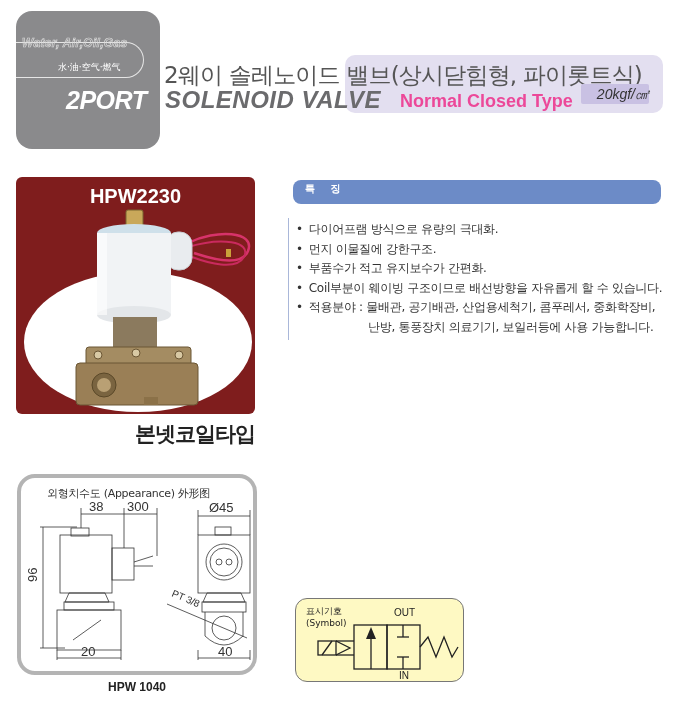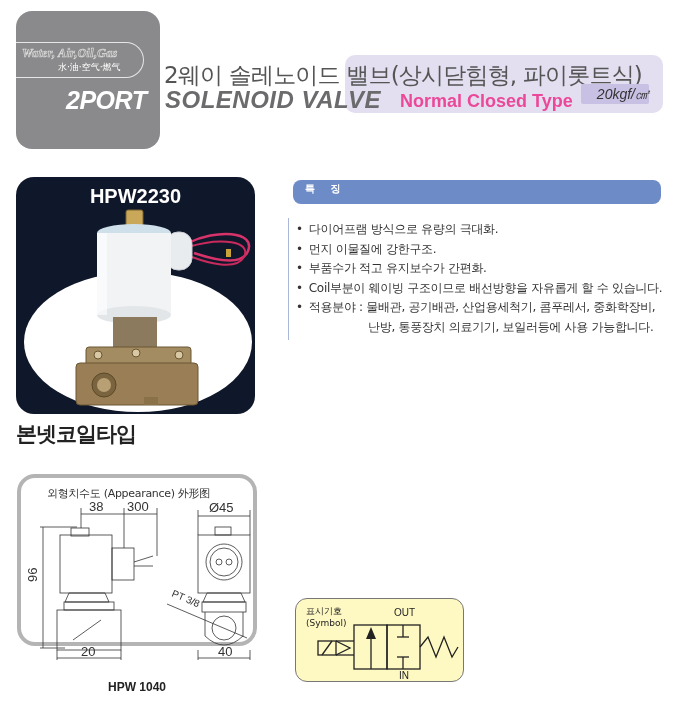--- a/index.html
+++ b/index.html
@@ -10,21 +10,21 @@
   
   .hdr-box {
     position: absolute; left: 16px; top: 11px; width: 144px; height: 138px;
     background: #8a8a8c; border-radius: 16px;
   }
   .hdr-pill {
     position: absolute; left: 16px; top: 42px; width: 128px; height: 36px;
     border: 1.5px solid #e6e6e6; border-left: none; border-radius: 0 18px 18px 0;
   }
   .hdr-media-en {
-    position: absolute; left: 22px; top: 46px; font-family: Liberation Serif, serif;
+    position: absolute; left: 22px; top: 36px; font-family: Liberation Sans, sans-serif;
     font-style: italic; font-weight: bold; font-size: 12px; color: transparent;
     -webkit-text-stroke: 0.7px #d8d8d8; letter-spacing: 0.3px;
   }
   .hdr-media-cn {
     position: absolute; left: 58px; top: 61px; font-size: 9px; color: #fff;
   }
   .hdr-2port {
     position: absolute; left: 66px; top: 86px; font-family: "Liberation Sans", sans-serif;
     font-style: italic; font-weight: bold; font-size: 25px; color: #ffffff; letter-spacing: -0.5px;
   }
@@ -45,32 +45,32 @@
     position: absolute; left: 165px; top: 86px; font-family: "Liberation Sans", sans-serif;
     font-style: italic; font-weight: bold; font-size: 24px; color: #6b6b6d; letter-spacing: 0.5px;
   }
   .hdr-subtitle-en {
     position: absolute; left: 400px; top: 91px; font-family: "Liberation Sans", sans-serif;
     font-weight: bold; font-size: 18px; color: #ec4899;
   }
   
   .prod-box {
     position: absolute; left: 16px; top: 177px; width: 239px; height: 237px;
-    background: #0f172a; border-radius: 18px; overflow: hidden;
+    background: #7f1d1d; border-radius: 6px; overflow: hidden;
   }
   .prod-ellipse {
     position: absolute; left: 8px; top: 95px; width: 228px; height: 140px;
     background: #ffffff; border-radius: 50%;
   }
   .prod-model {
     position: absolute; left: 0; top: 8px; width: 239px; text-align: center;
     font-family: "Liberation Sans", sans-serif; font-weight: bold; font-size: 20px; color: #fff;
   }
   .prod-caption {
-    position: absolute; left: 16px; top: 420px; width: 239px; text-align: left;
+    position: absolute; left: 16px; top: 420px; width: 239px; text-align: right;
     font-size: 21px; font-weight: bold; color: #222; letter-spacing: -1px;
   }
   
   .feat-bar {
     position: absolute; left: 293px; top: 180px; width: 368px; height: 24px;
     background: #6c8bc7; border-radius: 8px;
   }
   .feat-title {
     position: absolute; left: 12px; top: 2px; font-size: 10px; font-weight: bold; color: #fff;
     letter-spacing: 6px;
@@ -80,21 +80,21 @@
   }
   .feat-list {
     position: absolute; left: 296px; top: 220px; list-style: none; font-size: 12px; color: #333;
   }
   .feat-list li { height: 19.5px; line-height: 19.5px; white-space: nowrap; letter-spacing: -0.3px; }
   .feat-list li::before { content: "•"; margin-right: 6px; }
   .feat-cont { padding-left: 72px; }
   .feat-cont::before { content: "" !important; margin: 0 !important; }
   
   .dim-box {
-    position: absolute; left: 17px; top: 474px; width: 240px; height: 172px;
+    position: absolute; left: 17px; top: 474px; width: 240px; height: 201px;
     border: 4px solid #b4b4b4; border-radius: 18px; background: #fff;
   }
   .dim-title {
     position: absolute; left: 26px; top: 8px; font-size: 11px; color: #333; letter-spacing: -0.3px;
   }
   .dim-svg { position: absolute; left: 0; top: 0; }
   .dim-caption {
     position: absolute; left: 17px; top: 680px; width: 240px; text-align: center;
     font-family: "Liberation Sans", sans-serif; font-weight: bold; font-size: 12px; color: #222;
   }

